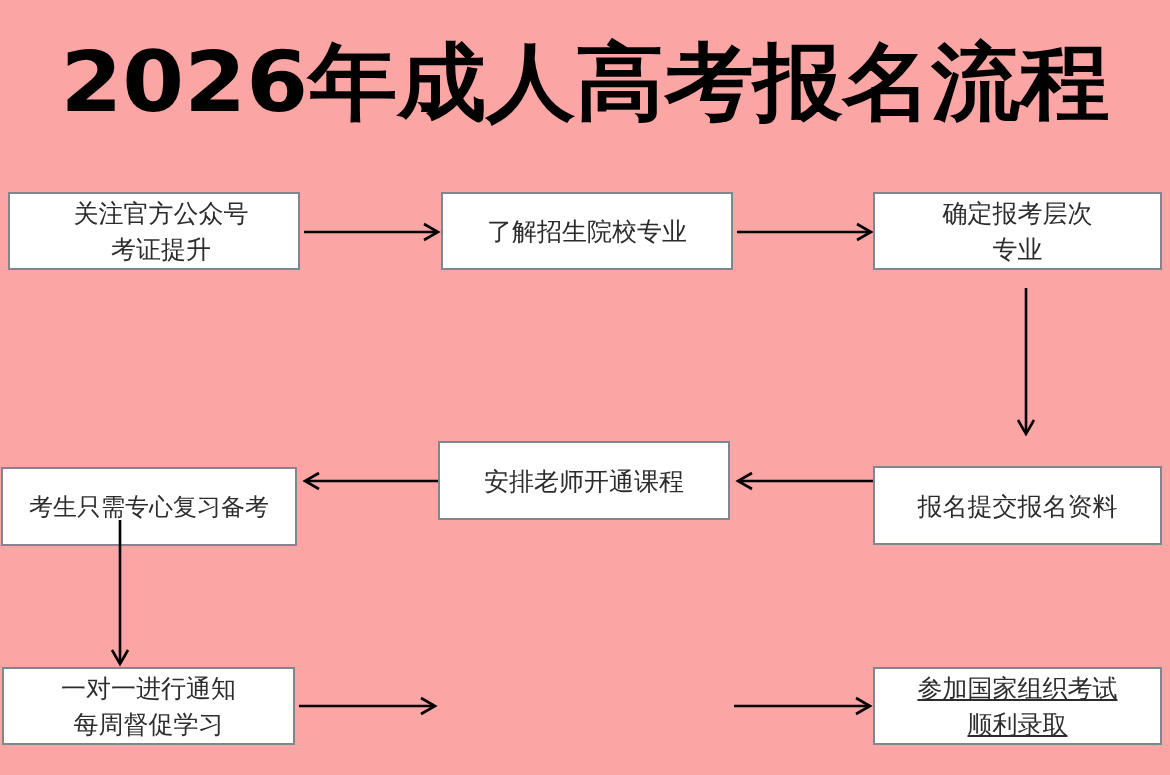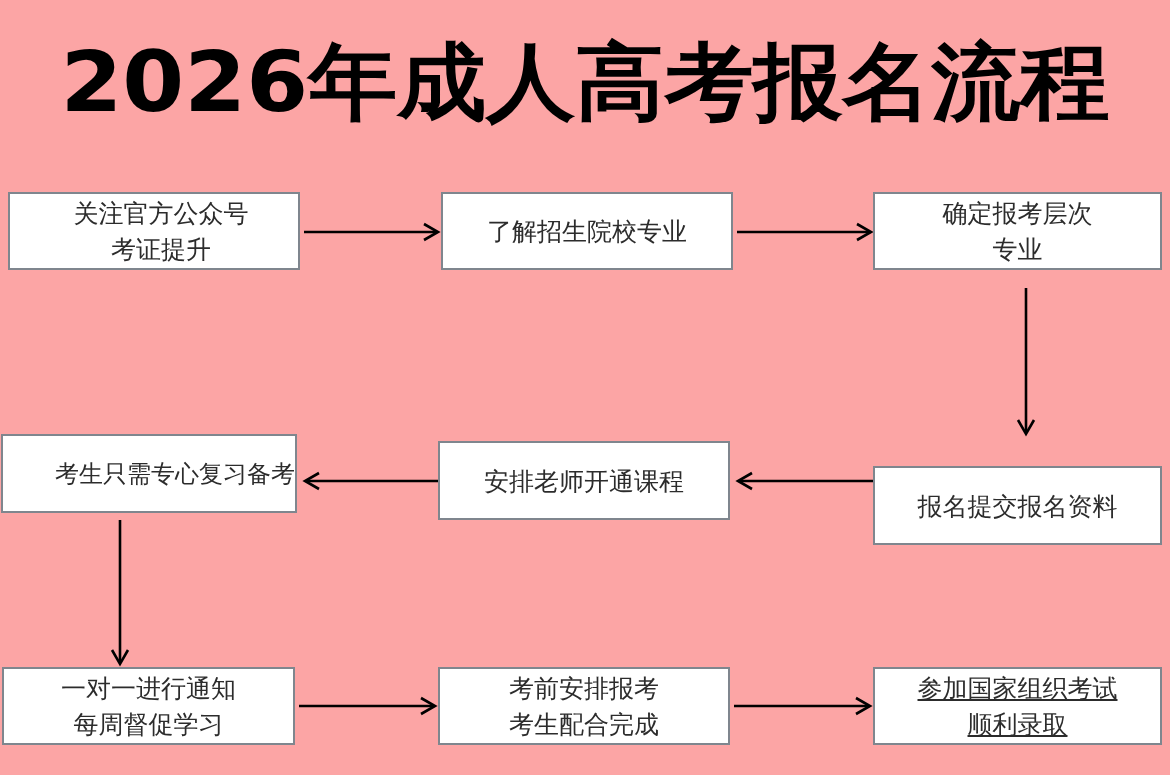--- a/index.html
+++ b/index.html
@@ -105,21 +105,21 @@
     <span class="ln">专业</span>
   </div>
 
   <div class="arrow" style="left:1013px; top:288px; width:26px; height:150px;">
     <svg width="26" height="150" viewBox="0 0 26 150">
       <line x1="13" y1="0" x2="13" y2="144" stroke="#000000" stroke-width="2.6"></line>
       <polyline points="5,132 13,146 21,132" fill="none" stroke="#000000" stroke-width="2.6"></polyline>
     </svg>
   </div>
 
-  <div class="flow-box tight" style="left:1px; top:434px; width:296px; height:79px;align-items:flex-end;">
+  <div class="flow-box tight" style="left:1px; top:467px; width:296px; height:79px;">
     <span class="ln">考生只需专心复习备考</span>
   </div>
 
   <div class="arrow" style="left:301px; top:468px; width:138px; height:26px;">
     <svg width="138" height="26" viewBox="0 0 138 26">
       <line x1="6" y1="13" x2="138" y2="13" stroke="#000000" stroke-width="2.6"></line>
       <polyline points="18,5 4,13 18,21" fill="none" stroke="#000000" stroke-width="2.6"></polyline>
     </svg>
   </div>
 
@@ -150,24 +150,20 @@
     <span class="ln">每周督促学习</span>
   </div>
 
   <div class="arrow" style="left:299px; top:693px; width:140px; height:26px;">
     <svg width="140" height="26" viewBox="0 0 140 26">
       <line x1="0" y1="13" x2="134" y2="13" stroke="#000000" stroke-width="2.6"></line>
       <polyline points="122,5 136,13 122,21" fill="none" stroke="#000000" stroke-width="2.6"></polyline>
     </svg>
   </div>
 
-  <div class="flow-box" style="left:438px; top:667px; width:292px; height:78px;">
-    <span class="ln">考前安排报考</span>
-    <span class="ln">考生配合完成</span>
-  </div>
 
   <div class="arrow" style="left:734px; top:693px; width:140px; height:26px;">
     <svg width="140" height="26" viewBox="0 0 140 26">
       <line x1="0" y1="13" x2="134" y2="13" stroke="#000000" stroke-width="2.6"></line>
       <polyline points="122,5 136,13 122,21" fill="none" stroke="#000000" stroke-width="2.6"></polyline>
     </svg>
   </div>
 
   <div class="flow-box" style="left:873px; top:667px; width:289px; height:78px;text-decoration:underline;">
     <span class="ln">参加国家组织考试</span>

